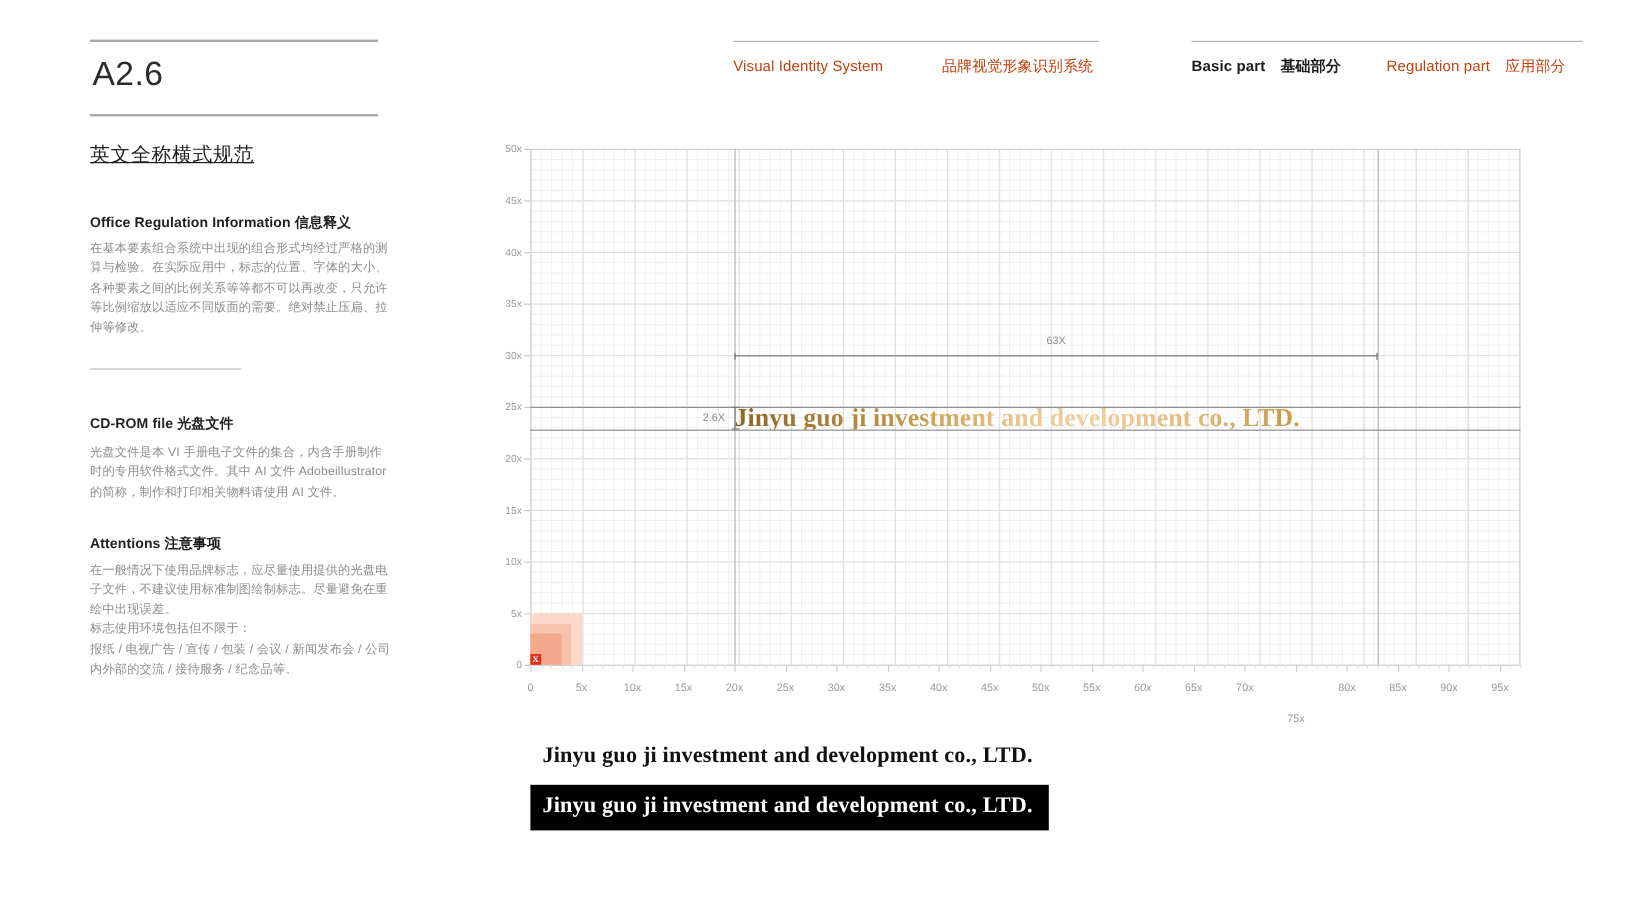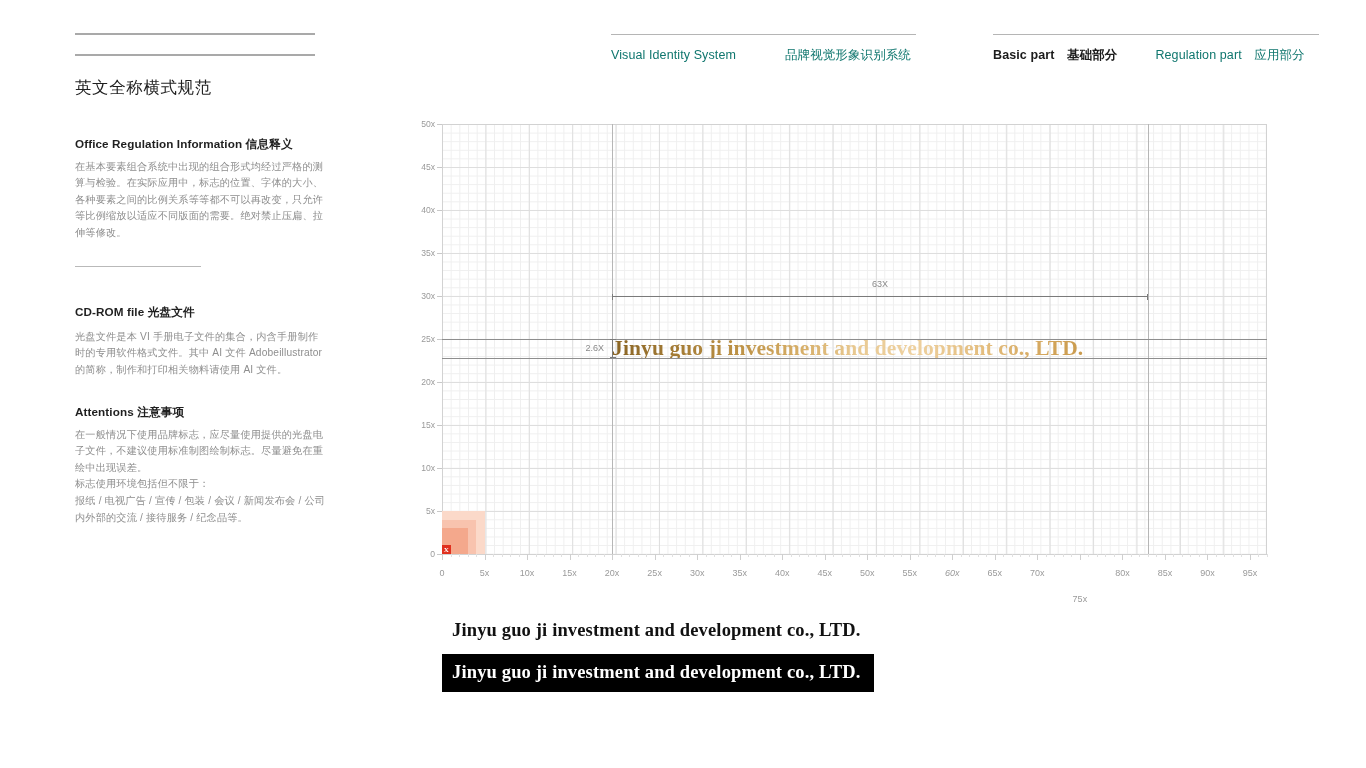--- a/index.html
+++ b/index.html
@@ -11,32 +11,32 @@
 
   
   .hdr { position:absolute; top:34px; height:44px; }
   .hdr .rule { height:1px; background:#b5b5b5; width:100%; }
   .hdr .row { display:flex; align-items:baseline; padding-top:12px; }
   .hdr-left  { left:611px; width:305px; }
   .hdr-right { left:993px; width:326px; }
   .hdr-item { font-size:12.5px; letter-spacing:.1px; white-space:nowrap; }
   .hdr-en { font-size:12.5px; }
   .hdr-cn { font-size:12.5px; margin-left:9px; }
-  .muted  { color:#0f766e;text-align:center; }
+  .muted  { color:#c2410c;text-align:center; }
   .active { color:#1b1b1b; font-weight:bold; }
   .hdr-left .hdr-item:first-child { margin-right:40px; }
   .hdr-right .hdr-item:first-child { margin-right:38px; }
 
   
   .side { position:absolute; left:75px; top:33px; width:252px; }
   .side .rule-top { height:2px; background:#a9a9a9; width:240px; }
   .side .rule-mid { height:1.5px; background:#a9a9a9; width:240px; margin-top:19px; }
   .code { font-size:28px; font-weight:400; color:#2b2b2b; letter-spacing:.4px;
           margin:13px 0 0 2px; line-height:1; }
-  .side-title { font-size:16.5px; color:#1f1f1f; margin-top:21px; letter-spacing:.6px; }
+  .side-title { font-size:16.5px; color:#1f1f1f; margin-top:21px; letter-spacing:.6px;text-decoration:underline; }
 
   .blk { margin-top:38px; }
   .blk.tight { margin-top:26px; }
   .blk h3 { font-size:11.7px; font-weight:bold; color:#1f1f1f; letter-spacing:.1px;
             margin-bottom:7px; }
   .blk h3 .cn { font-weight:bold; }
   .blk p { font-size:10.2px; line-height:1.63; color:#8e8e8e; letter-spacing:.15px; }
   .sep { height:1px; background:#b9b9b9; width:126px; margin:24px 0 0 0; }
 
   
@@ -124,20 +124,21 @@
       </div>
       <div class="hdr-item">
         <span class="hdr-en muted">Regulation part</span>
         <span class="hdr-cn muted">应用部分</span>
       </div>
     </div>
   </div>
 
   <div class="side">
     <div class="rule-top"></div>
+    <div class="code">A2.6</div>
     <div class="rule-mid"></div>
     <div class="side-title">英文全称横式规范</div>
 
     <div class="blk">
       <h3>
         <span>Office Regulation Information</span>
         <span class="cn">信息释义</span>
       </h3>
       <p>在基本要素组合系统中出现的组合形式均经过严格的测算与检验。在实际应用中，标志的位置、字体的大小、各种要素之间的比例关系等等都不可以再改变，只允许等比例缩放以适应不同版面的需要。绝对禁止压扁、拉伸等修改。</p>
     </div>

